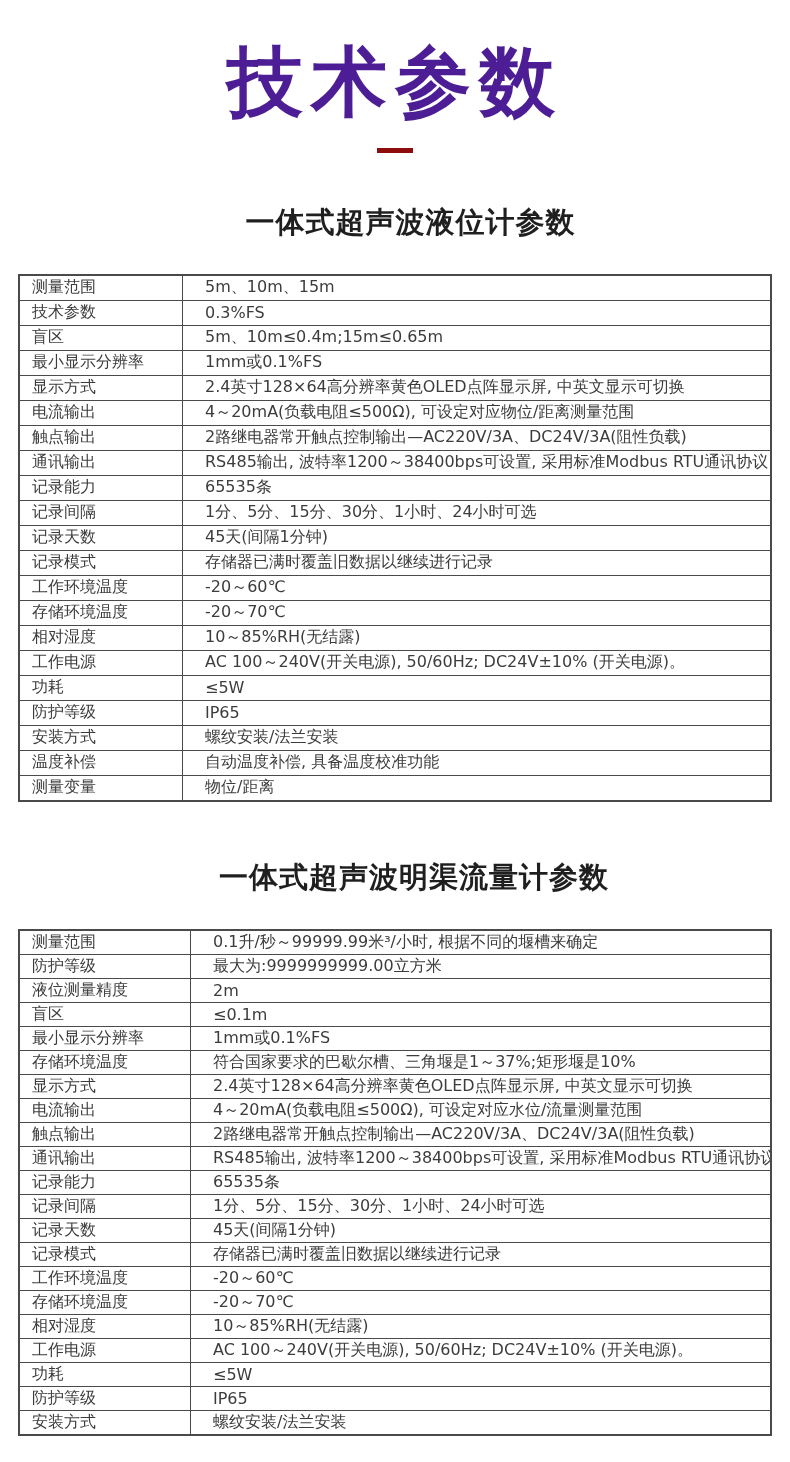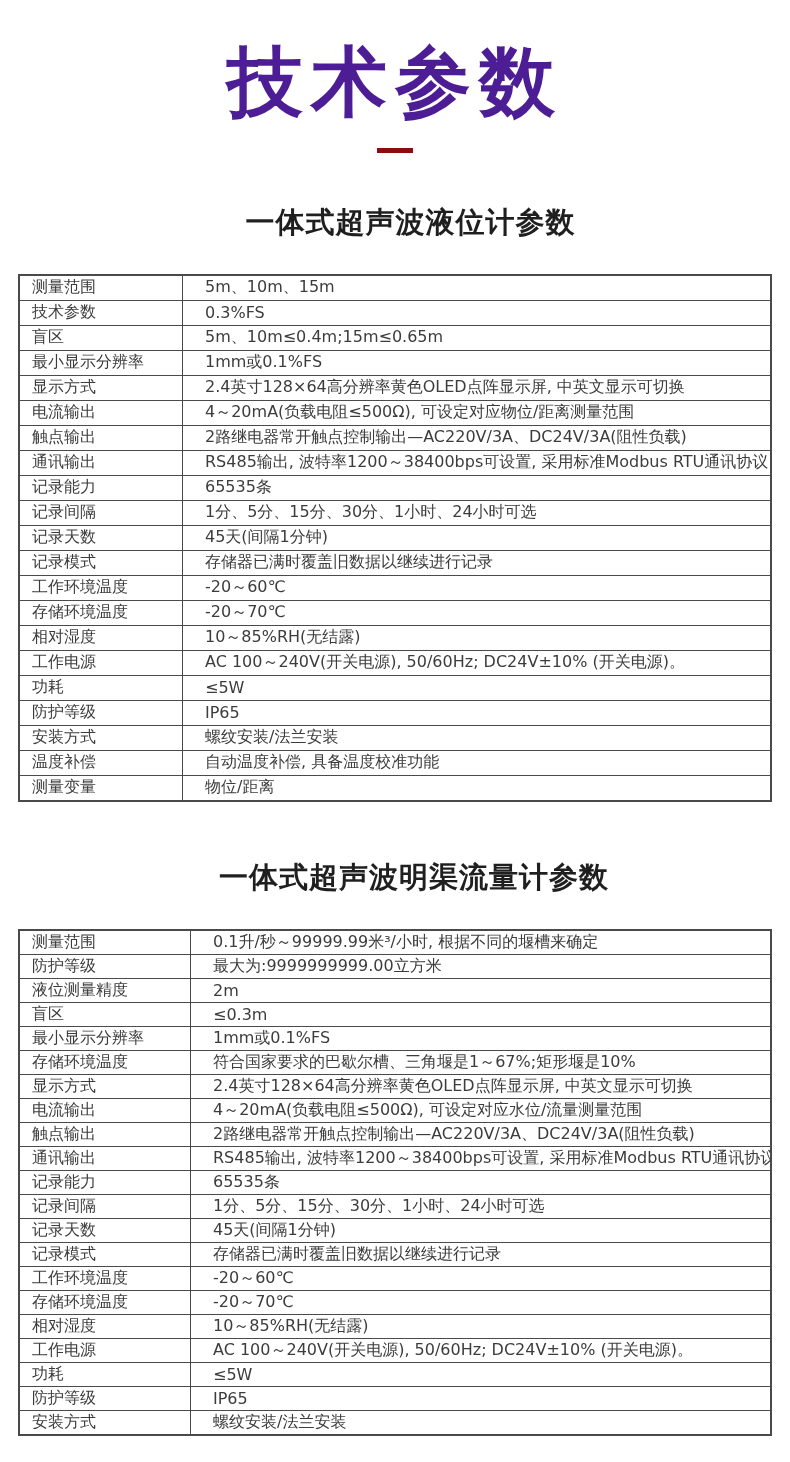--- a/index.html
+++ b/index.html
@@ -175,29 +175,29 @@
           <tr>
             <td class="label-cell">防护等级</td>
             <td class="value-cell">最大为:9999999999.00立方米</td>
           </tr>
           <tr>
             <td class="label-cell">液位测量精度</td>
             <td class="value-cell">2m</td>
           </tr>
           <tr>
             <td class="label-cell">盲区</td>
-            <td class="value-cell">≤0.3m</td>
+            <td class="value-cell">≤0.1m</td>
           </tr>
           <tr>
             <td class="label-cell">最小显示分辨率</td>
             <td class="value-cell">1mm或0.1%FS</td>
           </tr>
           <tr>
             <td class="label-cell">存储环境温度</td>
-            <td class="value-cell">符合国家要求的巴歇尔槽、三角堰是1～67%;矩形堰是10%</td>
+            <td class="value-cell">符合国家要求的巴歇尔槽、三角堰是1～37%;矩形堰是10%</td>
           </tr>
           <tr>
             <td class="label-cell">显示方式</td>
             <td class="value-cell">2.4英寸128×64高分辨率黄色OLED点阵显示屏, 中英文显示可切换</td>
           </tr>
           <tr>
             <td class="label-cell">电流输出</td>
             <td class="value-cell">4～20mA(负载电阻≤500Ω), 可设定对应水位/流量测量范围</td>
           </tr>
           <tr>

